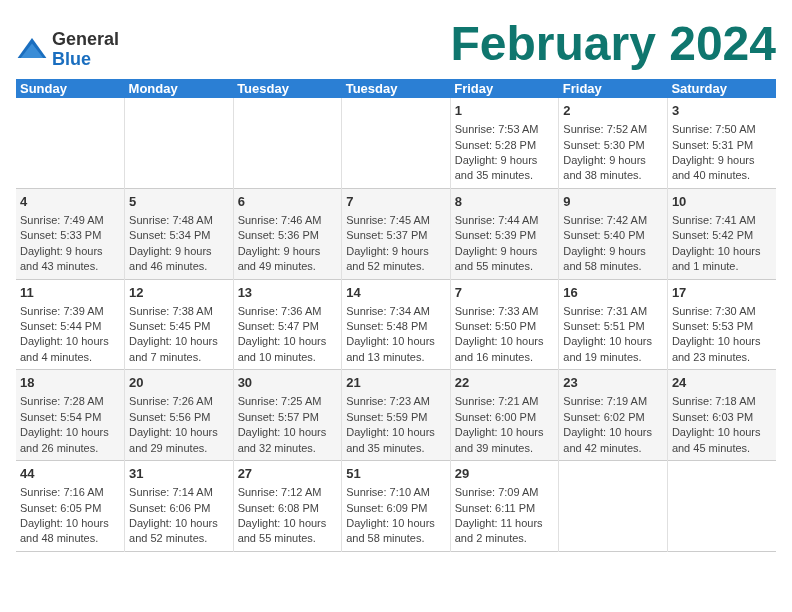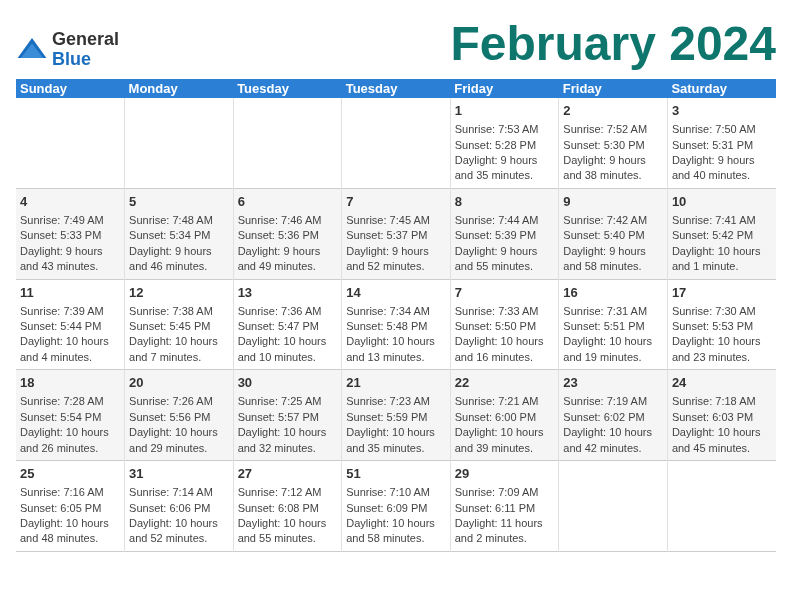--- a/index.html
+++ b/index.html
@@ -231,21 +231,21 @@
           <div class="day-num">23</div>
           <div class="day-info">Sunrise: 7:19 AM<br>Sunset: 6:02 PM<br>Daylight: 10 hours and 42 minutes.</div>
         </td>
         <td>
           <div class="day-num">24</div>
           <div class="day-info">Sunrise: 7:18 AM<br>Sunset: 6:03 PM<br>Daylight: 10 hours and 45 minutes.</div>
         </td>
       </tr>
       <tr>
         <td>
-          <div class="day-num">25</div>
+          <div class="day-num">44</div>
           <div class="day-info">Sunrise: 7:16 AM<br>Sunset: 6:05 PM<br>Daylight: 10 hours and 48 minutes.</div>
         </td>
         <td>
           <div class="day-num">31</div>
           <div class="day-info">Sunrise: 7:14 AM<br>Sunset: 6:06 PM<br>Daylight: 10 hours and 52 minutes.</div>
         </td>
         <td>
           <div class="day-num">27</div>
           <div class="day-info">Sunrise: 7:12 AM<br>Sunset: 6:08 PM<br>Daylight: 10 hours and 55 minutes.</div>
         </td>

